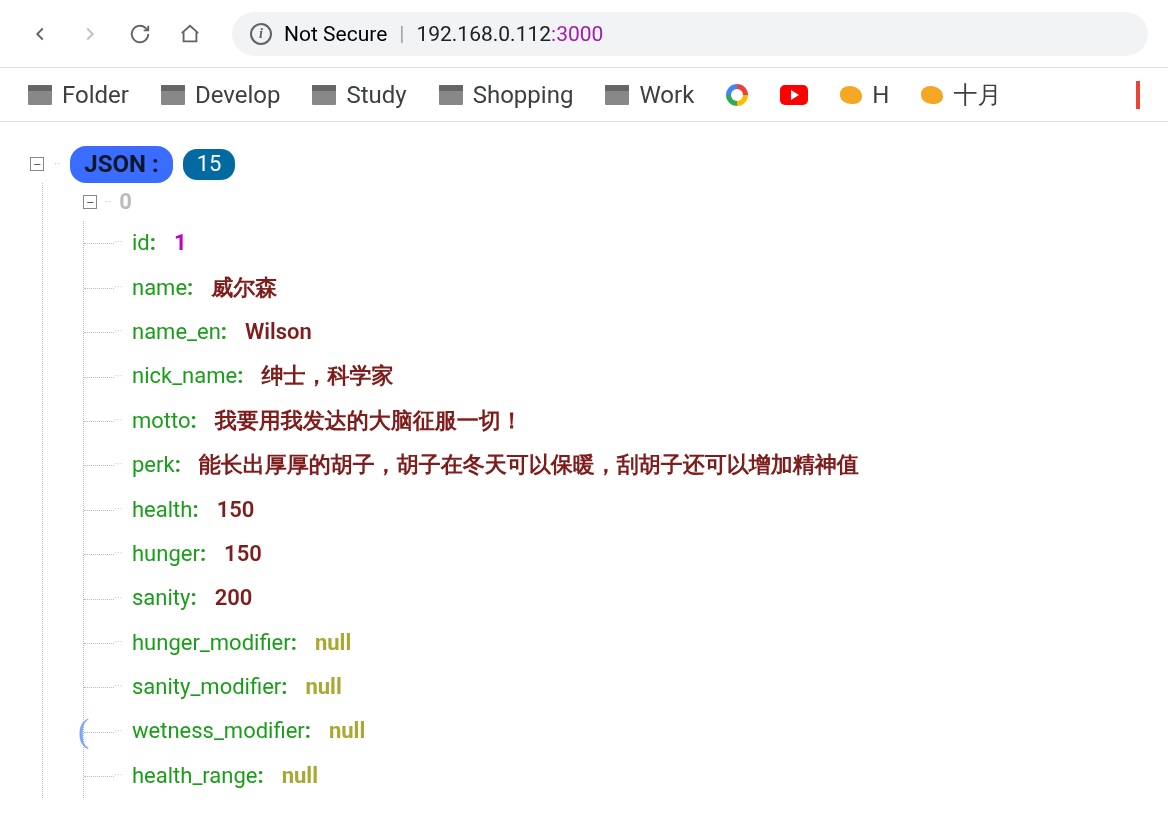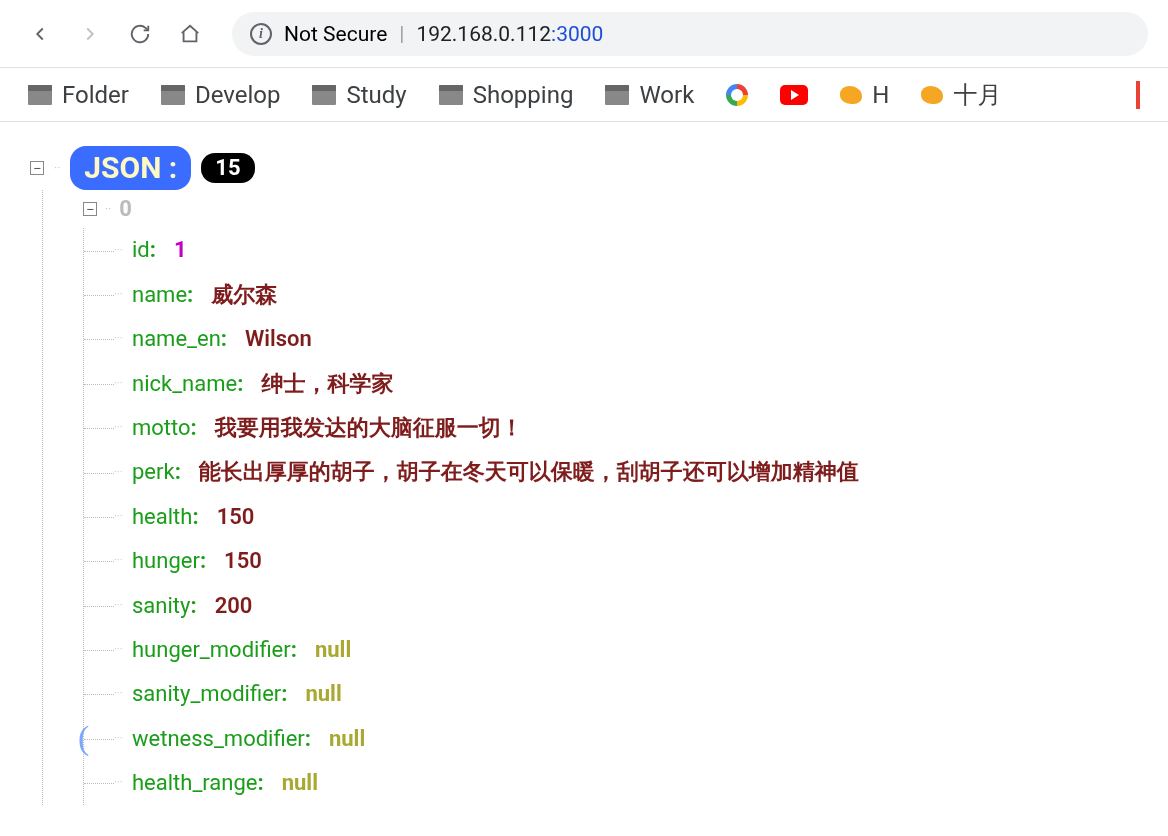--- a/index.html
+++ b/index.html
@@ -8,40 +8,40 @@
 
 .browser-toolbar { height:68px; display:flex; align-items:center; padding:0 20px; gap:10px; border-bottom:1px solid #e0e0e0; }
 .nav-btn { width:40px; height:40px; display:flex; align-items:center; justify-content:center; color:#5f6368; border-radius:50%; cursor:pointer; }
 .nav-btn.disabled { color:#bdc1c6; }
 .nav-btn svg { width:22px; height:22px; stroke:currentColor; fill:none; stroke-width:2; }
 .address-bar { flex:1; height:44px; background:#f1f3f4; border-radius:22px; display:flex; align-items:center; padding:0 18px; margin-left:12px; gap:12px; font-size:21px; color:#202124; }
 .info-circle { width:22px; height:22px; border:2px solid #5f6368; border-radius:50%; display:flex; align-items:center; justify-content:center; font-size:14px; font-weight:bold; color:#5f6368; font-family:Georgia,serif; font-style:italic; }
 .sec-text { color:#000000; }
 .divider { color:#9aa0a6; }
 .url-host { font-weight:400; }
-.url-port { color:#1d4ed8; }
+.url-port { color:#a21caf; }
 
 .bookmarks-bar { height:54px; display:flex; align-items:center; padding:0 28px; gap:32px; border-bottom:1px solid #e0e0e0; }
 .bookmark { display:flex; align-items:center; gap:10px; font-size:24px; color:#3c4043; cursor:pointer; }
 .folder-icon { width:24px; height:20px; background:#888; position:relative; border-radius:1px; }
 .folder-icon::before { content:""; position:absolute; top:0; left:0; right:0; height:6px; background:#666; border-radius:1px 1px 0 0; }
 .g-icon { width:22px; height:22px; background:conic-gradient(#ea4335 0 90deg,#fbbc05 90deg 180deg,#34a853 180deg 270deg,#4285f4 270deg 360deg); border-radius:50%; position:relative; }
 .g-icon::after { content:""; position:absolute; inset:5px; background:#fff; border-radius:50%; }
 .yt-icon { width:28px; height:20px; background:#ff0000; border-radius:5px; display:flex; align-items:center; justify-content:center; }
 .yt-icon::after { content:""; border-left:8px solid #fff; border-top:5px solid transparent; border-bottom:5px solid transparent; margin-left:2px; }
 .blob-icon { width:22px; height:18px; background:#f5a623; border-radius:60% 80% 55% 70%; }
 .bm-red-bar { width:4px; height:28px; background:#ea4335; margin-left:auto; }
 
 
 .content { padding:24px 30px; font-size:22px; font-weight:600; line-height:1.2; }
 .root-row { display:flex; align-items:center; gap:10px; }
 .toggle-box { width:14px; height:14px; border:1px solid #888; display:flex; align-items:center; justify-content:center; font-size:12px; line-height:1; color:#555; cursor:pointer; font-weight:400; font-family:monospace; }
 .dots { color:#ccc; font-size:12px; font-weight:400; }
-.json-badge { background:#3a6cff; color:#fef9c3; padding:4px 14px; border-radius:16px; font-size:30px; font-weight:700; }
-.count-badge { background:#000000; color:#fff; padding:2px 14px; border-radius:14px; font-size:22px; font-weight:700; }
+.json-badge { background:#3a6cff; color:#0f172a; padding:4px 14px; border-radius:16px; font-size:24px; font-weight:700; }
+.count-badge { background:#0369a1; color:#fff; padding:2px 14px; border-radius:14px; font-size:22px; font-weight:400; }
 
 .tree { margin-left:6px; position:relative; }
 .tree-line { border-left:1px dotted #bbb; margin-left:6px; padding-left:0; }
 .obj-row { display:flex; align-items:center; gap:8px; padding:6px 0 6px 40px; position:relative; }
 .obj-idx { color:#bbb; font-weight:700; }
 
 .props { margin-left:40px; padding-left:48px; border-left:1px dotted #bbb; position:relative; }
 .prop-row { display:flex; align-items:baseline; padding:9px 0; position:relative; }
 .prop-row::before { content:""; position:absolute; left:-48px; top:50%; width:30px; border-top:1px dotted #bbb; }
 .branch-dot { position:absolute; left:-18px; top:50%; transform:translateY(-50%); color:#ccc; font-size:11px; font-weight:400; }

